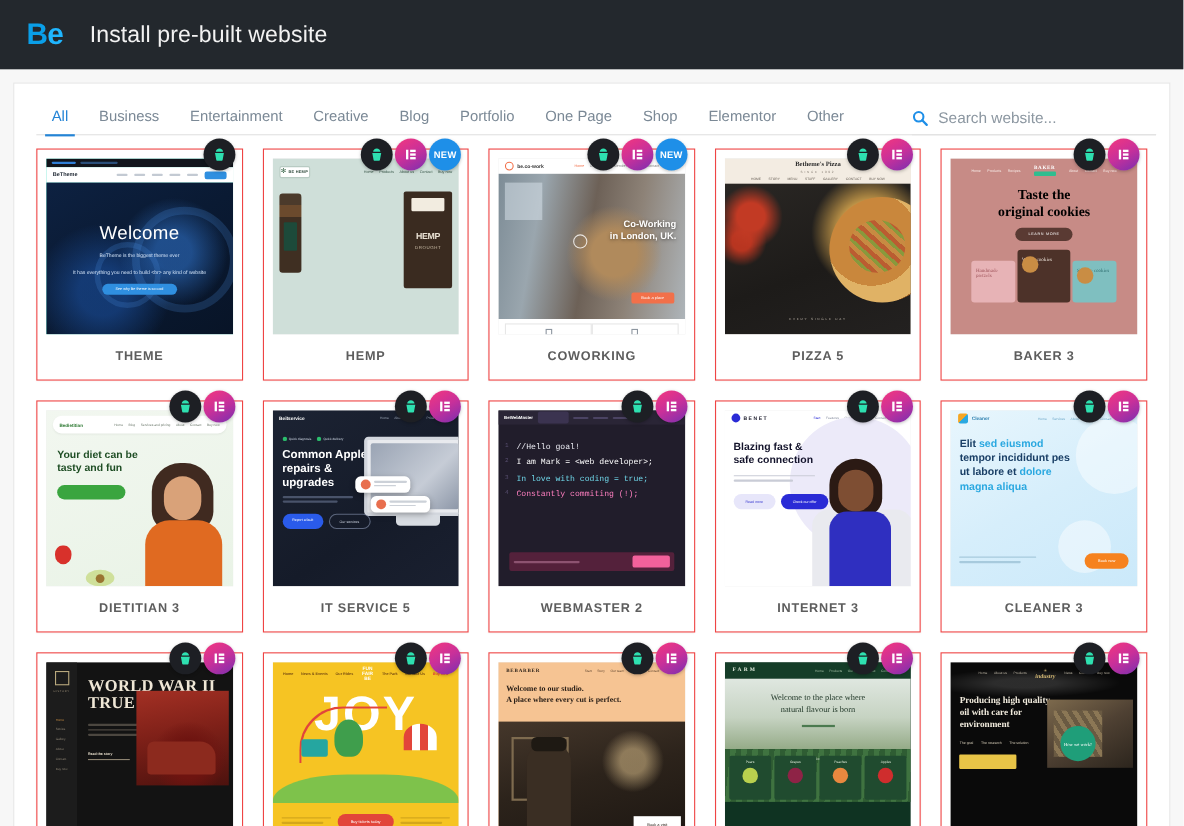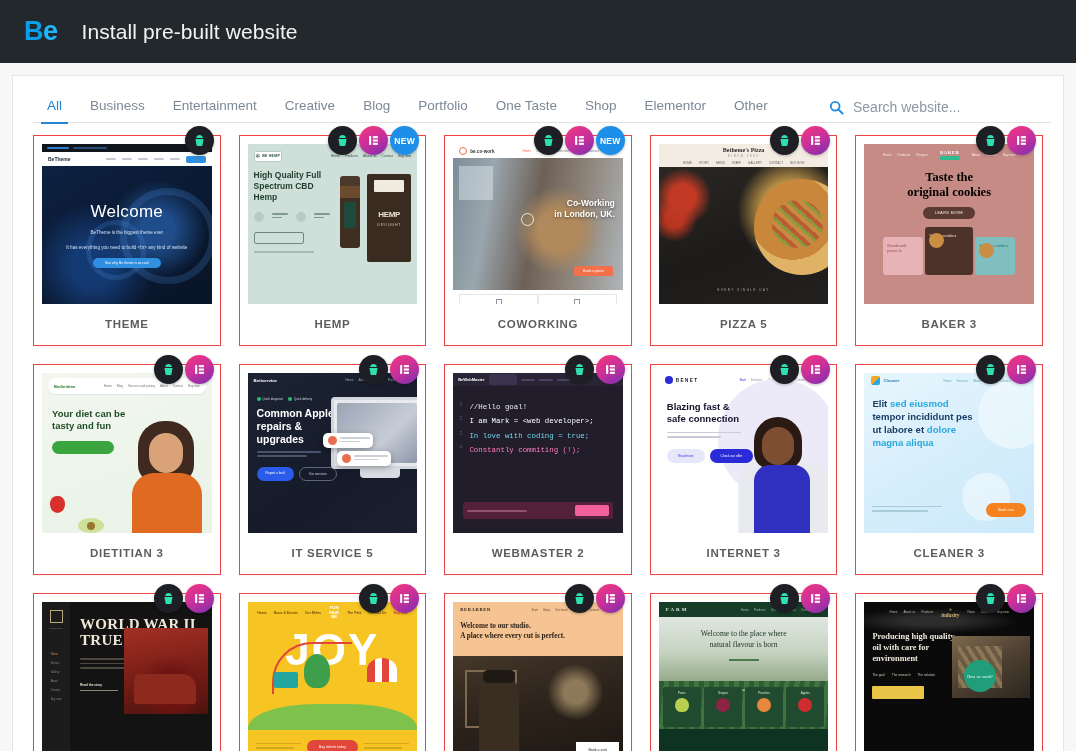--- a/index.html
+++ b/index.html
@@ -487,21 +487,21 @@
 <div class="panel">
 
   <div class="tabsbar">
     <div class="tabs">
       <div class="tab active">All</div>
       <div class="tab">Business</div>
       <div class="tab">Entertainment</div>
       <div class="tab">Creative</div>
       <div class="tab">Blog</div>
       <div class="tab">Portfolio</div>
-      <div class="tab">One Taste</div>
+      <div class="tab">One Page</div>
       <div class="tab">Shop</div>
       <div class="tab">Elementor</div>
       <div class="tab">Other</div>
     </div>
     <div class="searchbox">
       <span class="search-ico">
         <svg width="15" height="15" viewBox="0 0 16 16">
             <circle cx="6.6" cy="6.6" r="4.6" fill="none" stroke="#1e8fe8" stroke-width="2"></circle>
             <line x1="10" y1="10" x2="14.4" y2="14.4" stroke="#1e8fe8" stroke-width="2.2" stroke-linecap="round"></line>
           </svg>
@@ -578,37 +578,20 @@
               </span>
             <span class="links">
                 <span>Home</span>
                 <span>Products</span>
                 <span>About us</span>
                 <span>Contact</span>
                 <span>Buy now</span>
               </span>
           </div>
           <div class="body">
-            <div class="left">
-              <div class="h">High Quality Full Spectrum CBD Hemp</div>
-              <div class="feat">
-                <span class="fic"></span>
-                  <span class="fl">
-                    <i></i>
-                    <i style="width:10px"></i>
-                  </span>
-                <span class="fic"></span>
-                  <span class="fl">
-                    <i></i>
-                    <i style="width:10px"></i>
-                  </span>
-              </div>
-              <div class="bt"></div>
-              <div class="note"></div>
-            </div>
             <div class="bottle"></div>
             <div class="box">
               <span class="tag"></span>
               <span class="bh">HEMP</span>
               <span class="bs">DROUGHT</span>
             </div>
           </div>
         </div>
       </div>
       <div class="card-label">HEMP</div>

